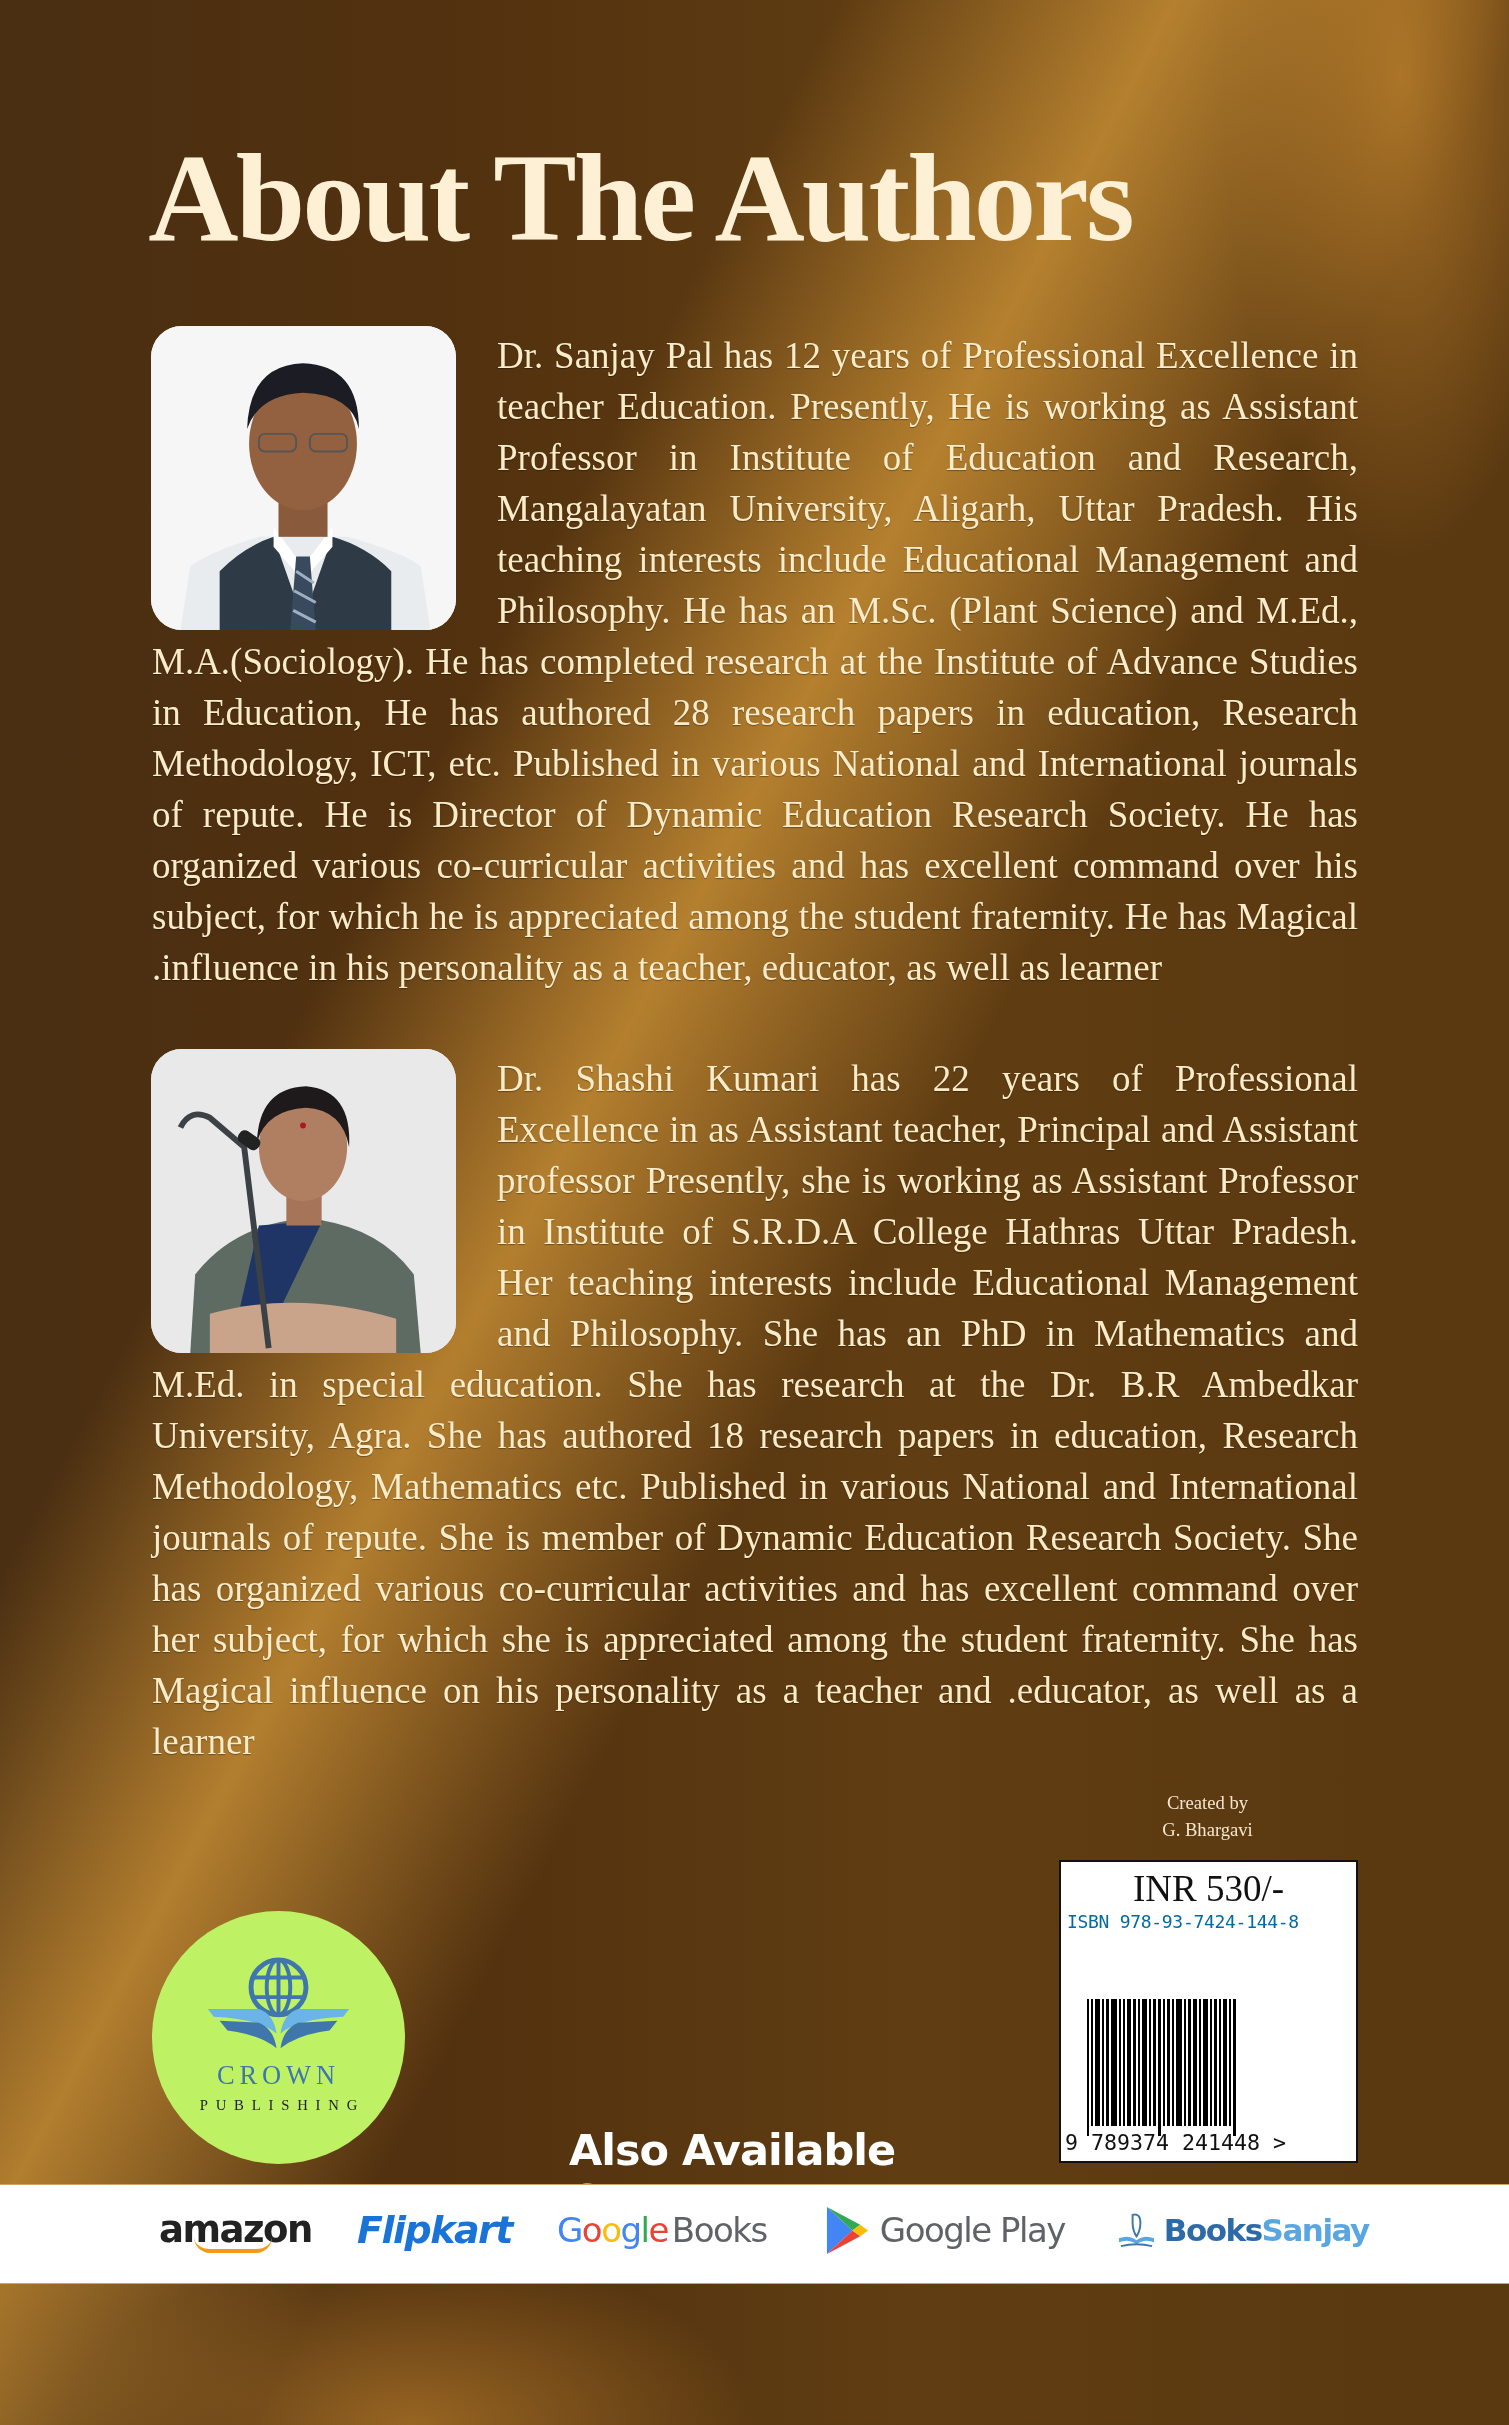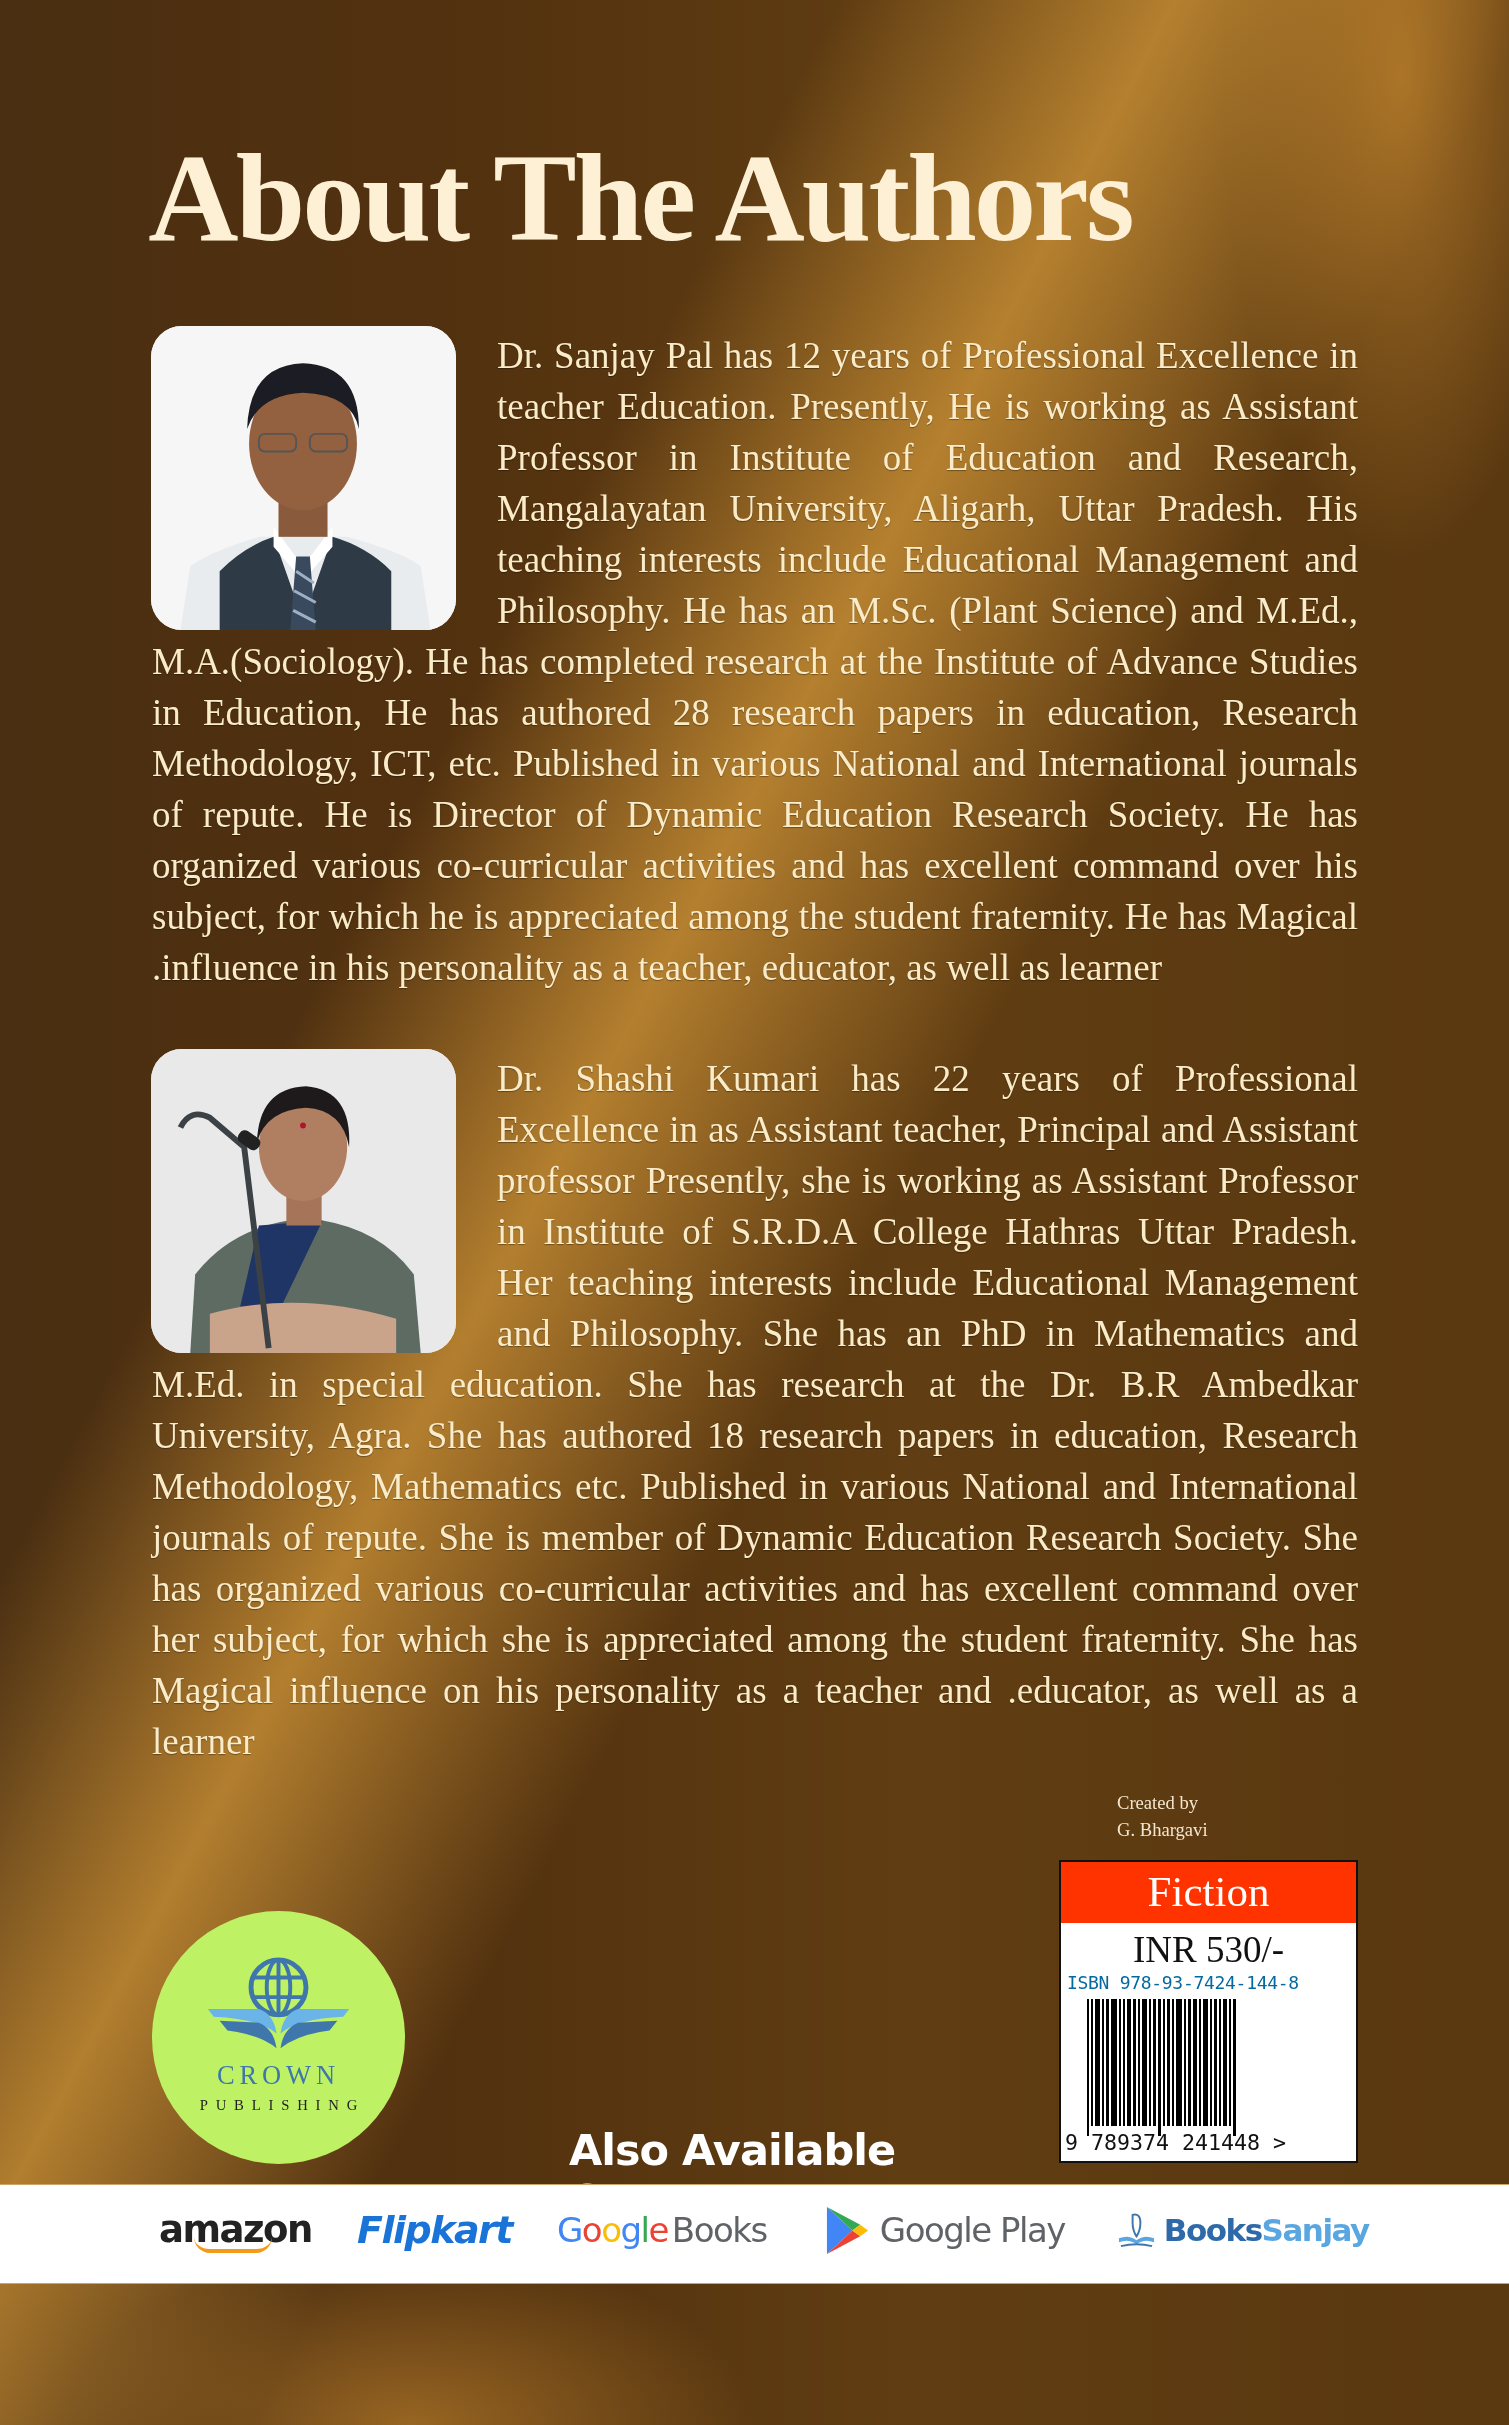--- a/index.html
+++ b/index.html
@@ -33,21 +33,21 @@
     background: #f4f4f4; overflow: hidden;
   }
   .photo svg { width: 100%; height: 100%; display: block; }
   .bio {
     position: absolute; left: 152px; width: 1206px;
     color: #fbecc9; font-size: 37px; line-height: 51px; text-align: justify;
     text-shadow: 0 1px 1px rgba(0,0,0,0.35);
   }
   .bio .float-spacer { float: left; width: 345px; height: 306px; }
   .created {
-    position: absolute; left: 1117px; top: 1790px; width: 181px; 
+    position: absolute; left: 1117px; top: 1790px; width: 181px; text-align: center;
     color: #f4e7cf; font-size: 18.6px; line-height: 26.5px;
   }
   .barcode-box {
     position: absolute; left: 1059px; top: 1860px; width: 299px; height: 303px;
     background: #fff; border: 2.9px solid #111;
   }
   .bc-head {
     height: 61px; background: #ff3300; color: #fff; text-align: center;
     font-size: 43px; line-height: 59px;
   }
@@ -126,21 +126,20 @@
   <span class="float-spacer"></span>
   <span>Dr. Shashi Kumari has 22 years of Professional Excellence in as Assistant teacher, Principal and Assistant professor Presently, she is working as Assistant Professor in Institute of S.R.D.A College Hathras Uttar Pradesh. Her teaching interests include Educational Management and Philosophy. She has an PhD in Mathematics and M.Ed. in special education. She has research at the Dr. B.R Ambedkar University, Agra. She has authored 18 research papers in education, Research Methodology, Mathematics etc. Published in various National and International journals of repute. She is member of Dynamic Education Research Society. She has organized various co-curricular activities and has excellent command over her subject, for which she is appreciated among the student fraternity. She has Magical influence on his personality as a teacher and .educator, as well as a learner</span>
 </div>
 
 <div class="created">
   <div>Created by</div>
   <div>G. Bhargavi</div>
 </div>
 
 <div class="barcode-box">
-  <div class="bc-head">Fiction</div>
   <div class="bc-price">INR 530/-</div>
   <div class="bc-isbn">ISBN 978-93-7424-144-8</div>
   <div class="bc-bars">
     <span style="width:2.9px;height:137px"></span>
       <span style="width:2px"></span>
       <span style="width:4.9px"></span>
       <span style="width:2px"></span>
       <span style="width:2.9px"></span>
       <span style="width:5.9px"></span>
       <span style="width:2px"></span>

